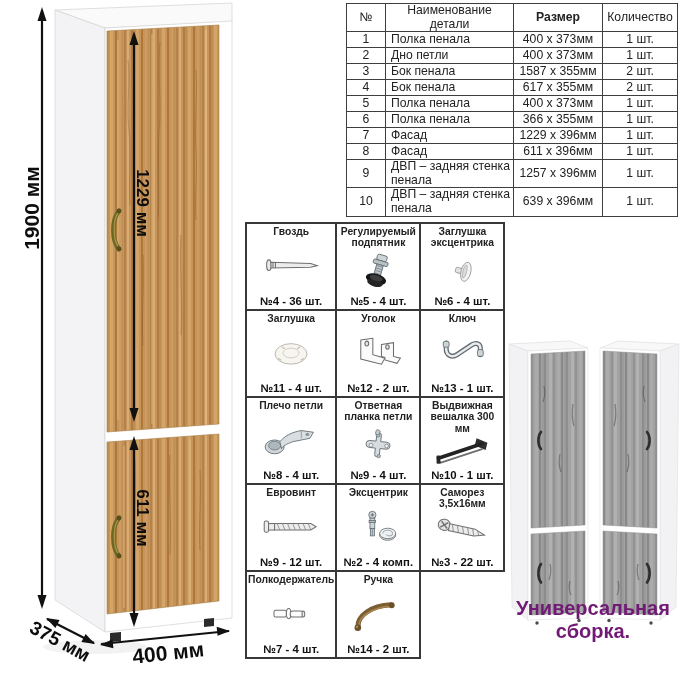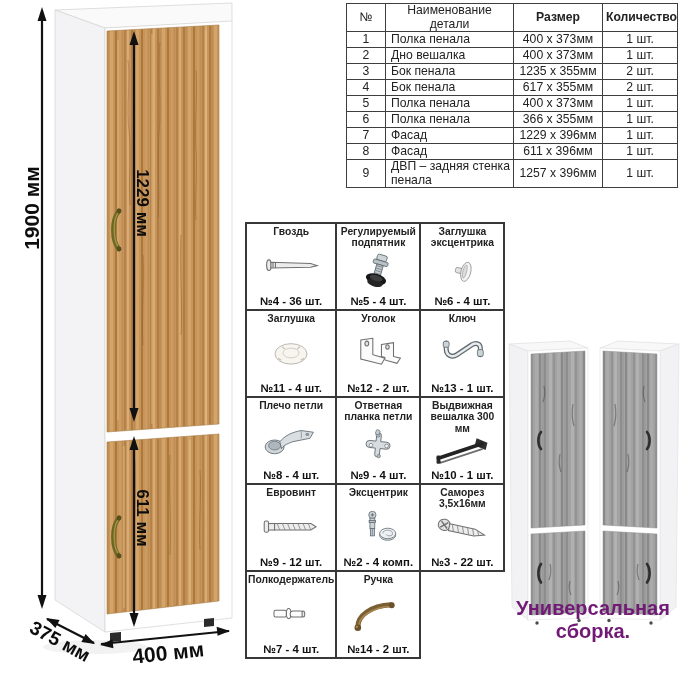--- a/index.html
+++ b/index.html
@@ -119,40 +119,40 @@
       <text x="57" y="647" transform="rotate(28 57 647)" font-size="19" text-anchor="middle">375 мм</text>
     </g>
   </svg>
 
   <table class="parts">
       <thead>
         <tr>
           <th class="col0" style="width: 32px;">№</th>
           <th class="col1" style="width: 121px;">Наименование детали</th>
           <th class="col2" style="width: 82px; font-weight: bold;">Размер</th>
-          <th class="col3" style="width: 68px; font-weight: bold;">Количество</th>
+          <th class="col3" style="width: 68px;">Количество</th>
         </tr>
       </thead>
       <tbody>
         <tr>
           <td class="col0">1</td>
           <td class="col1">Полка пенала</td>
           <td class="col2">400 х 373мм</td>
           <td class="col3">1 шт.</td>
         </tr>
         <tr>
           <td class="col0">2</td>
-          <td class="col1">Дно вешалка</td>
+          <td class="col1">Дно петли</td>
           <td class="col2">400 х 373мм</td>
           <td class="col3">1 шт.</td>
         </tr>
         <tr>
           <td class="col0">3</td>
           <td class="col1">Бок пенала</td>
-          <td class="col2">1235 х 355мм</td>
+          <td class="col2">1587 х 355мм</td>
           <td class="col3">2 шт.</td>
         </tr>
         <tr>
           <td class="col0">4</td>
           <td class="col1">Бок пенала</td>
           <td class="col2">617 х 355мм</td>
           <td class="col3">2 шт.</td>
         </tr>
         <tr>
           <td class="col0">5</td>
@@ -175,20 +175,26 @@
         <tr>
           <td class="col0">8</td>
           <td class="col1">Фасад</td>
           <td class="col2">611 х 396мм</td>
           <td class="col3">1 шт.</td>
         </tr>
         <tr>
           <td class="col0">9</td>
           <td class="col1">ДВП – задняя стенка пенала</td>
           <td class="col2">1257 х 396мм</td>
+          <td class="col3">1 шт.</td>
+        </tr>
+        <tr>
+          <td class="col0">10</td>
+          <td class="col1">ДВП – задняя стенка пенала</td>
+          <td class="col2">639 х 396мм</td>
           <td class="col3">1 шт.</td>
         </tr>
       </tbody>
     </table>
 
   <table class="hwgrid">
       <tbody>
         <tr>
           <td>
             <div class="hw">

